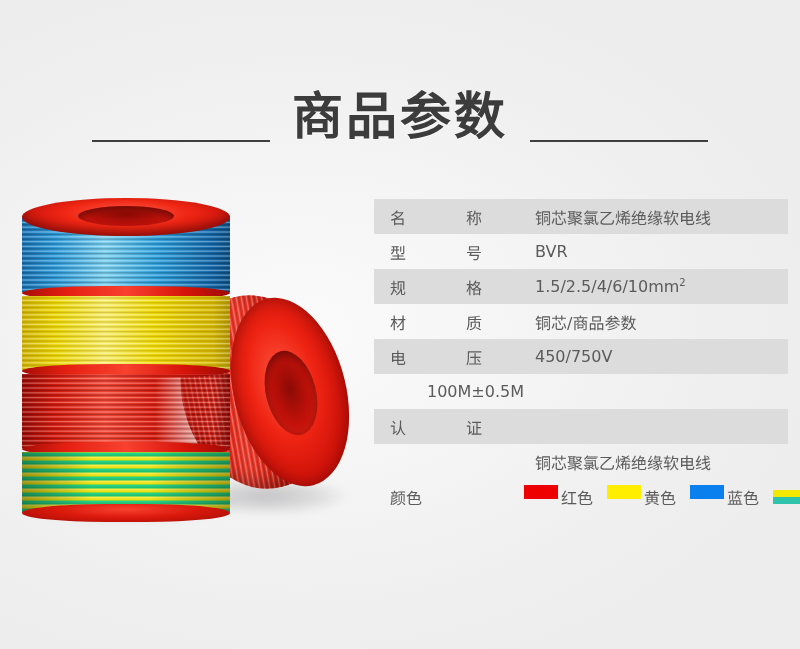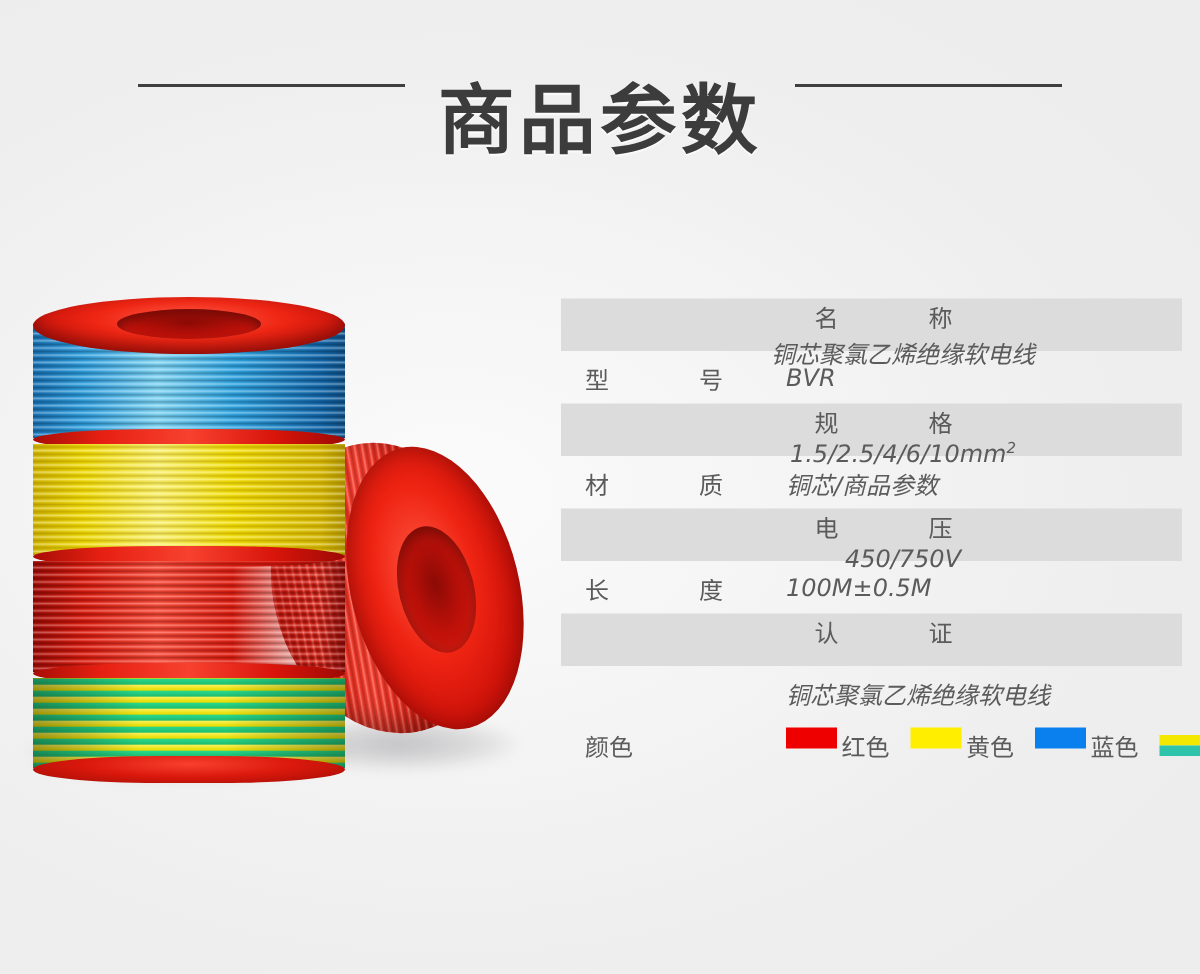--- a/index.html
+++ b/index.html
@@ -23,21 +23,21 @@
   }
 
   
   #header {
     position: absolute;
     left: 0;
     top: 56px;
     width: 800px;
     height: 86px;
     display: flex;
-    align-items: flex-start;
+    align-items: flex-end;
     justify-content: center;
   }
   .rule {
     height: 0;
     border-top: 2px solid #3f3f3f;
     width: 178px;
     flex: none;
   }
   #header-title {
     font-family: "DejaVu Sans", "Liberation Sans", sans-serif;
@@ -100,21 +100,20 @@
     width: 414px;
   }
   .spec-row {
     display: flex;
     align-items: center;
     height: 35px;
     box-sizing: border-box;
   }
   .spec-row.shade {
     background: #dcdcdc;
-    flex-direction: column;
   }
   .spec-row.plain {
     background: transparent;
   }
   .spec-label {
     width: 92px;
     flex: none;
     margin-left: 16px;
     font-size: 16px;
     color: #5b5b5b;
@@ -125,22 +124,21 @@
   }
   .spec-label.nogap {
     text-align-last: left;
     letter-spacing: 0;
   }
   .spec-value {
     font-size: 16px;
     color: #5b5b5b;
     font-family: "DejaVu Sans", "Liberation Sans", sans-serif;
     white-space: nowrap;
-    margin-left: 42px;
-    font-style: italic;
+    margin-left: 53px;
   }
   .spec-value sup {
     font-size: 10px;
     vertical-align: super;
   }
 
   
   .color-list {
     display: flex;
     align-items: center;
@@ -294,21 +292,20 @@
       <div class="spec-label">材　质</div>
       <div class="spec-value">铜芯/商品参数</div>
     </div>
 
     <div class="spec-row shade">
       <div class="spec-label">电　压</div>
       <div class="spec-value">450/750V</div>
     </div>
 
     <div class="spec-row plain">
-      <div class="spec-label">长　度</div>
       <div class="spec-value">100M±0.5M</div>
     </div>
 
     <div class="spec-row shade">
       <div class="spec-label">认　证</div>
     </div>
 
     <div class="spec-row plain">
       <div class="spec-label"></div>
       <div class="spec-value">铜芯聚氯乙烯绝缘软电线</div>

